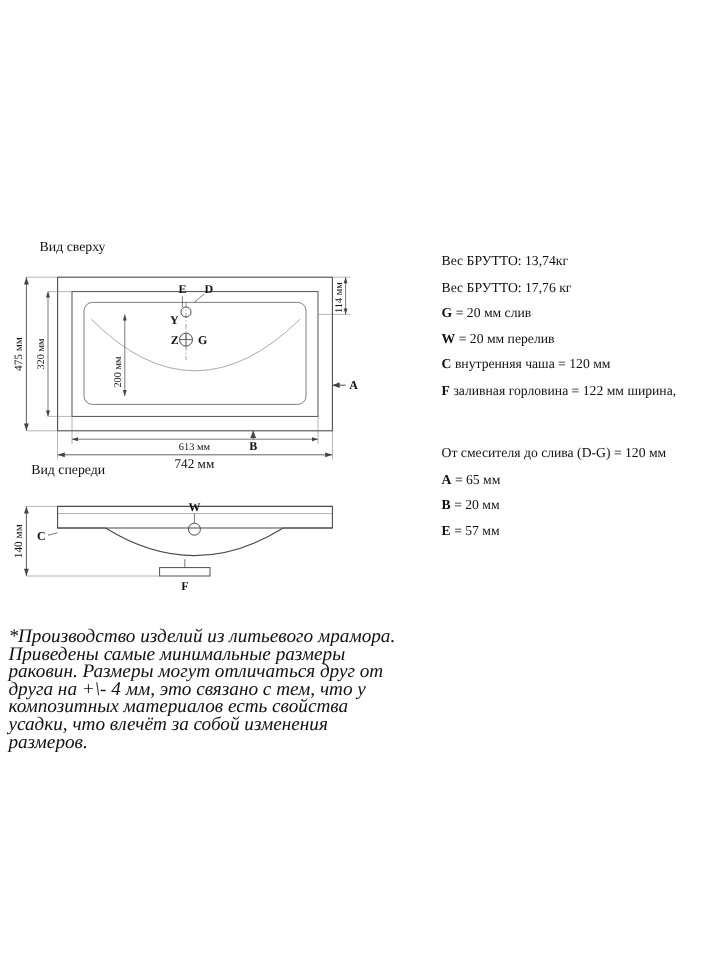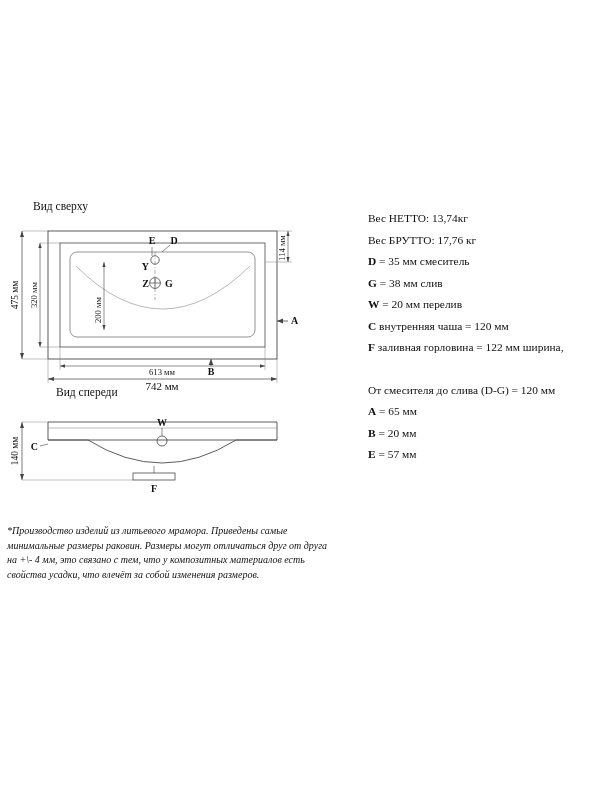--- a/index.html
+++ b/index.html
@@ -30,21 +30,21 @@
     height: 800px;
   }
   .view-title {
     position: absolute;
     font-size: 11.5px;
     font-family: "Liberation Serif", serif;
     color: #111;
     white-space: nowrap;
   }
   #top-view-title { left: 33px; top: 200px; }
-  #front-view-title { left: 26px; top: 386px; margin-left: 30px; }
+  #front-view-title { left: 26px; top: 386px; }
 
   .svg-wrap {
     position: absolute;
     left: 0; top: 0;
     width: 350px;
     height: 800px;
   }
 
   
   .spec-col {
@@ -53,31 +53,31 @@
     top: 208px;
     width: 224px;
   }
   .spec-line {
     font-family: "Liberation Serif", serif;
     font-size: 11.4px;
     line-height: 21.5px;
     color: #111;
     white-space: nowrap;
   }
-  .spec-block-2 { margin-top: 21px; }
+  .spec-block-2 { margin-top: 31px; }
   .b { font-weight: bold; }
 
   
   .footnote {
     position: absolute;
     left: 7px;
     top: 524px;
     width: 330px;
     font-family: "Liberation Serif", serif;
-    font-size: 10px;
+    font-size: 16px;
     line-height: 14.6px;
     color: #111;
     font-style: italic;
   }
   text {
     font-family: "Liberation Serif", serif;
   }
   .dim-txt { font-size: 8.6px; fill: #111; }
   .lbl-bold { font-size: 10px; fill: #111; font-weight: bold; }
   .dim-txt-b { font-size: 9.4px; fill: #111; }
@@ -196,30 +196,27 @@
         <polygon points="22,480 20,474 24,474" fill="#444"></polygon>
         <line x1="22" y1="422" x2="48" y2="422" stroke="#777" stroke-width="0.45"></line>
         <line x1="22" y1="480" x2="133" y2="480" stroke="#777" stroke-width="0.45"></line>
         <text class="dim-txt-b" x="18" y="451" text-anchor="middle" transform="rotate(-90 18 451)">140 мм</text>
       </g>
     </svg>
   </div>
 
   <div class="spec-col">
     <div class="spec-line">
-      <span>Вес НЕТТО: 13,74кг</span>
+      <span>Вес БРУТТО: 13,74кг</span>
     </div>
     <div class="spec-line">
       <span>Вес БРУТТО: 17,76 кг</span>
     </div>
     <div class="spec-line">
-      <span class="b">D</span><span> = 35 мм смеситель</span>
-    </div>
-    <div class="spec-line">
-      <span class="b">G</span><span> = 38 мм слив</span>
+      <span class="b">G</span><span> = 20 мм слив</span>
     </div>
     <div class="spec-line">
       <span class="b">W</span><span> = 20 мм перелив</span>
     </div>
     <div class="spec-line">
       <span class="b">C</span><span> внутренняя чаша = 120 мм</span>
     </div>
     <div class="spec-line">
       <span class="b">F</span><span> заливная горловина = 122 мм ширина,</span>
     </div>

